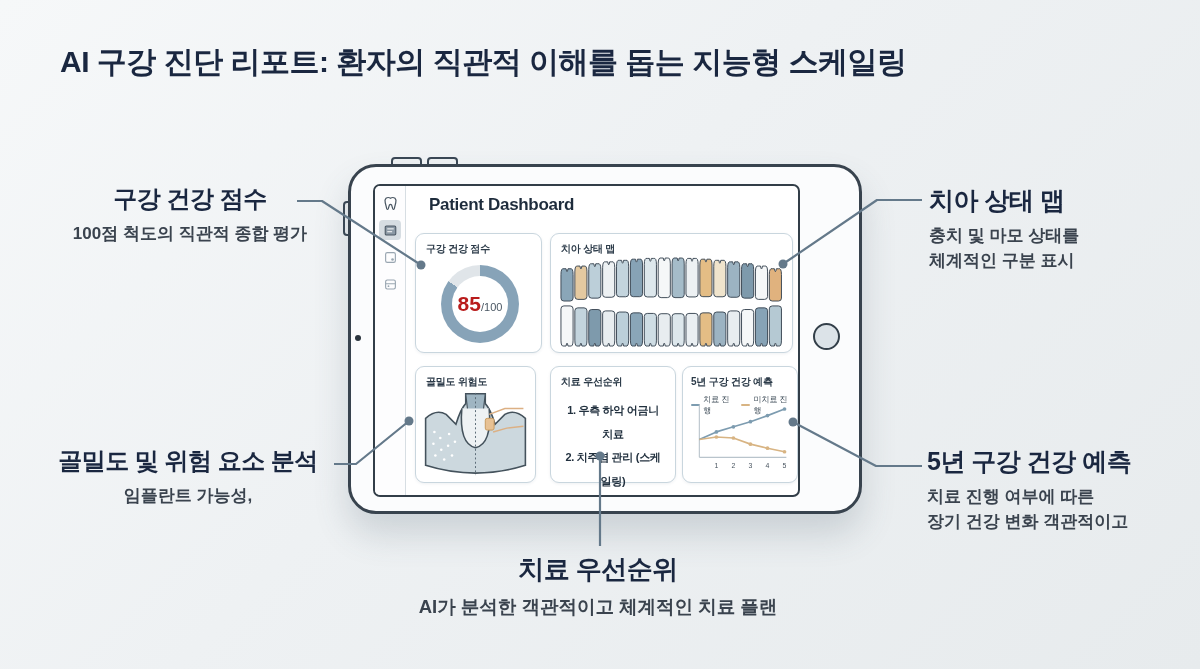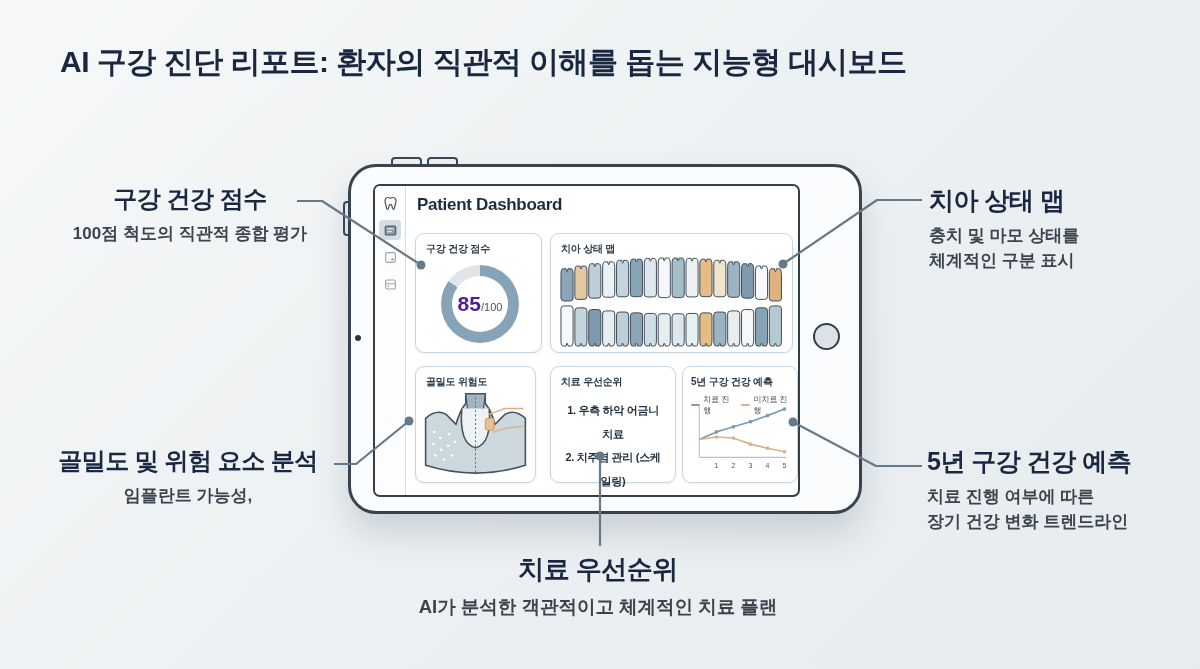--- a/index.html
+++ b/index.html
@@ -45,46 +45,46 @@
   .screen{
     position:absolute;left:373px;top:184px;width:427px;height:313px;z-index:2;
     background:#ffffff;border:2px solid #323e48;border-radius:7px;box-sizing:border-box;overflow:hidden;
   }
   .sidebar{position:absolute;left:0;top:0;width:30px;height:100%;background:#fdfdfe;
     border-right:1px solid #d7dee3;}
   .side-item{width:22px;height:20px;margin:7px auto 0 auto;display:flex;align-items:center;
     justify-content:center;border-radius:4px;color:#4a5763;}
   .side-item.active{background:#d6dde2;}
   .main{position:absolute;left:30px;top:0;width:397px;height:100%;}
-  .dash-title{position:absolute;left:12px;top:9px;font-size:17px;font-weight:800;color:#1e2c3c;
+  .dash-title{position:absolute;left:24px;top:9px;font-size:17px;font-weight:800;color:#1e2c3c;
     letter-spacing:-0.3px;}
   .card{position:absolute;background:#ffffff;border:1.5px solid #c9d6de;border-radius:9px;
     box-sizing:border-box;padding:8px 10px;box-shadow:0 1px 3px rgba(90,110,125,0.10);}
   .card-title{font-size:10px;font-weight:800;color:#2c3b49;letter-spacing:-0.2px;}
   
   .donut-wrap{position:absolute;left:25px;top:31px;width:78px;height:78px;}
   .donut{width:78px;height:78px;border-radius:50%;}
   .donut-hole{position:absolute;left:11px;top:11px;width:56px;height:56px;border-radius:50%;
     background:#ffffff;}
   .donut-label{position:absolute;left:0;top:0;width:78px;height:78px;display:flex;
     align-items:center;justify-content:center;}
-  .donut-label .big{font-size:21px;font-weight:800;color:#4c1d95;}
+  .donut-label .big{font-size:21px;font-weight:800;color:#b91c1c;}
   .donut-label .small{font-size:11px;font-weight:400;color:#4a5763;margin-top:5px;}
   
   .prio-list{margin-top:10px;text-align:center;}
   .prio-item{font-size:11px;font-weight:800;color:#22313f;line-height:2.15;letter-spacing:-0.3px;}
   
   .legend{display:flex;gap:9px;margin-top:5px;align-items:center;}
   .legend .item{display:flex;align-items:center;gap:3px;font-size:8px;font-weight:400;color:#3f4d59;}
   .legend .swatch{display:inline-block;width:11px;height:2.5px;border-radius:2px;}
 </style>
 </head>
 <body>
 
-<div class="page-title">AI 구강 진단 리포트: 환자의 직관적 이해를 돕는 지능형 대시보드</div>
+<div class="page-title">AI 구강 진단 리포트: 환자의 직관적 이해를 돕는 지능형 스케일링</div>
 
 <div class="hw-btn" style="left:391px;top:157px;width:27px;height:9px;"></div>
 <div class="hw-btn" style="left:427px;top:157px;width:27px;height:9px;"></div>
 <div class="hw-btn" style="left:343px;top:201px;width:8px;height:31px;"></div>
 
 <div class="tablet"></div>
 <div class="camera-dot"></div>
 <div class="home-button"></div>
 
 <div class="screen">
@@ -270,20 +270,20 @@
   <h2>골밀도 및 위험 요소 분석</h2>
   <div class="sub">
     <div>임플란트 가능성,</div>
   </div>
 </div>
 
 <div class="callout co-forecast">
   <h2>5년 구강 건강 예측</h2>
   <div class="sub">
     <div>치료 진행 여부에 따른</div>
-    <div>장기 건강 변화 트렌드라인</div>
+    <div>장기 건강 변화 객관적이고</div>
   </div>
 </div>
 
 <div class="callout co-priority">
   <h2>치료 우선순위</h2>
   <div class="sub">AI가 분석한 객관적이고 체계적인 치료 플랜</div>
 </div>
 
 </body></html>

